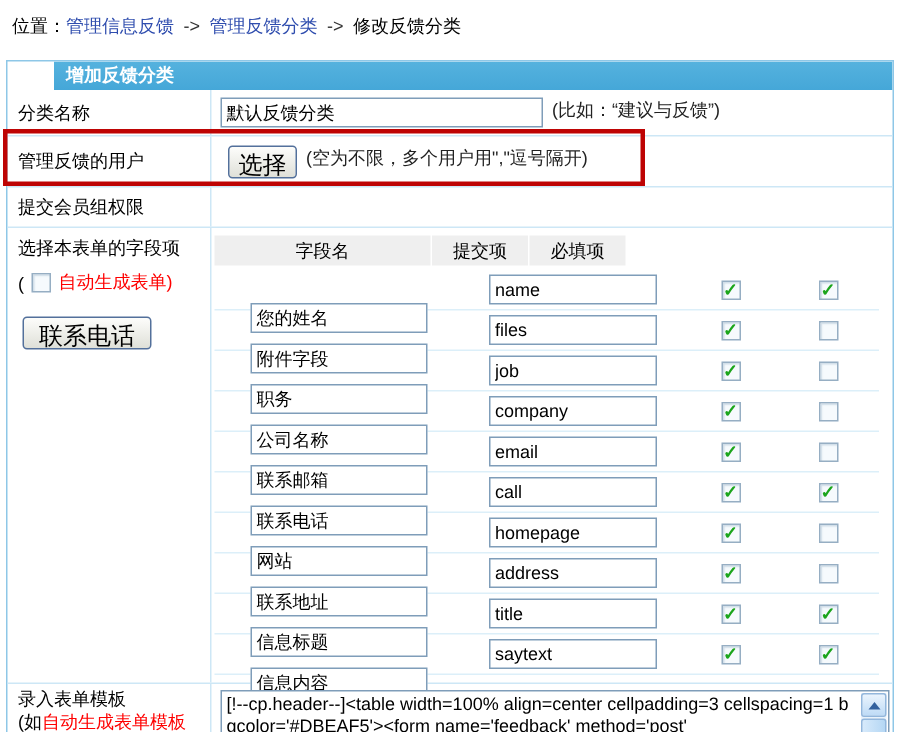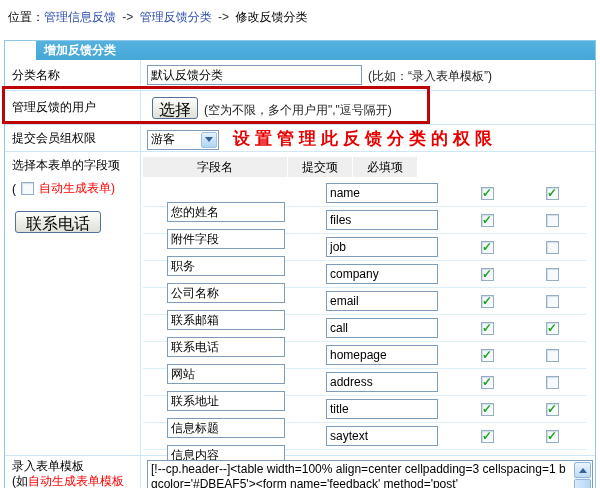--- a/index.html
+++ b/index.html
@@ -24,21 +24,21 @@
     background:linear-gradient(#55B2DE,#45A7D8);
     color:#fff; font-weight:bold;margin-left:31px;
   }
 
   .frm-row { display:flex; align-items:center; border-bottom:1px solid #CDE7F6; }
   .frm-row .lbl {
     width:136px; padding-left:7px; align-self:stretch;
     display:flex; align-items:center; border-right:1px solid #CDE7F6;
     flex-shrink:0;
   }
-  .frm-row .ctl { flex:1; display:flex; align-items:flex-end; padding-left:6px; }
+  .frm-row .ctl { flex:1; display:flex; align-items:flex-start; padding-left:6px; }
 
   .row1 { height:31px; }
   .row2 { height:34px; }
   .row3 { height:27px; }
   .rowFields { height:304px; }
   .rowFields .lbl { align-items:flex-start; padding-top:5px; display:block; }
   .rowFields .ctl { display:block; padding:2px 0 0 2px; align-self:stretch; }
   .rowTpl { height:80px; border-bottom:none; }
   .rowTpl .lbl { align-items:flex-start; padding-top:3px; display:block; line-height:15px; }
   .rowTpl .ctl { align-self:stretch; align-items:flex-start; padding-top:4px; }
@@ -149,41 +149,34 @@
   <span>修改反馈分类</span>
 </div>
 
 <div class="panel">
   <div class="panel-header">增加反馈分类</div>
 
   <div class="frm-row row1">
     <div class="lbl">分类名称</div>
     <div class="ctl">
       <input class="txt in-cat" value="默认反馈分类" style="">
-      <span class="hint">(比如：“录入表单模板”)</span>
+      <span class="hint">(比如：“建议与反馈”)</span>
     </div>
   </div>
 
   <div class="frm-row row2">
     <div class="lbl">管理反馈的用户</div>
     <div class="ctl">
       <button class="xp-btn btn-select">选择</button>
       <span class="hint">(空为不限，多个用户用","逗号隔开)</span>
     </div>
   </div>
 
   <div class="frm-row row3">
     <div class="lbl">提交会员组权限</div>
-    <div class="ctl">
-      <div class="xp-select">
-        <span class="val">游客</span>
-        <span class="dd"></span>
-      </div>
-      <span class="red-note">设置管理此反馈分类的权限</span>
-    </div>
   </div>
 
   <div class="frm-row rowFields">
     <div class="lbl">
       <div>选择本表单的字段项</div>
       <div class="auto-line">
         <span>(</span>
         <span class="cb"></span>
         <span class="red-txt"><span>自动生成表单</span><span>)</span></span>
       </div>

